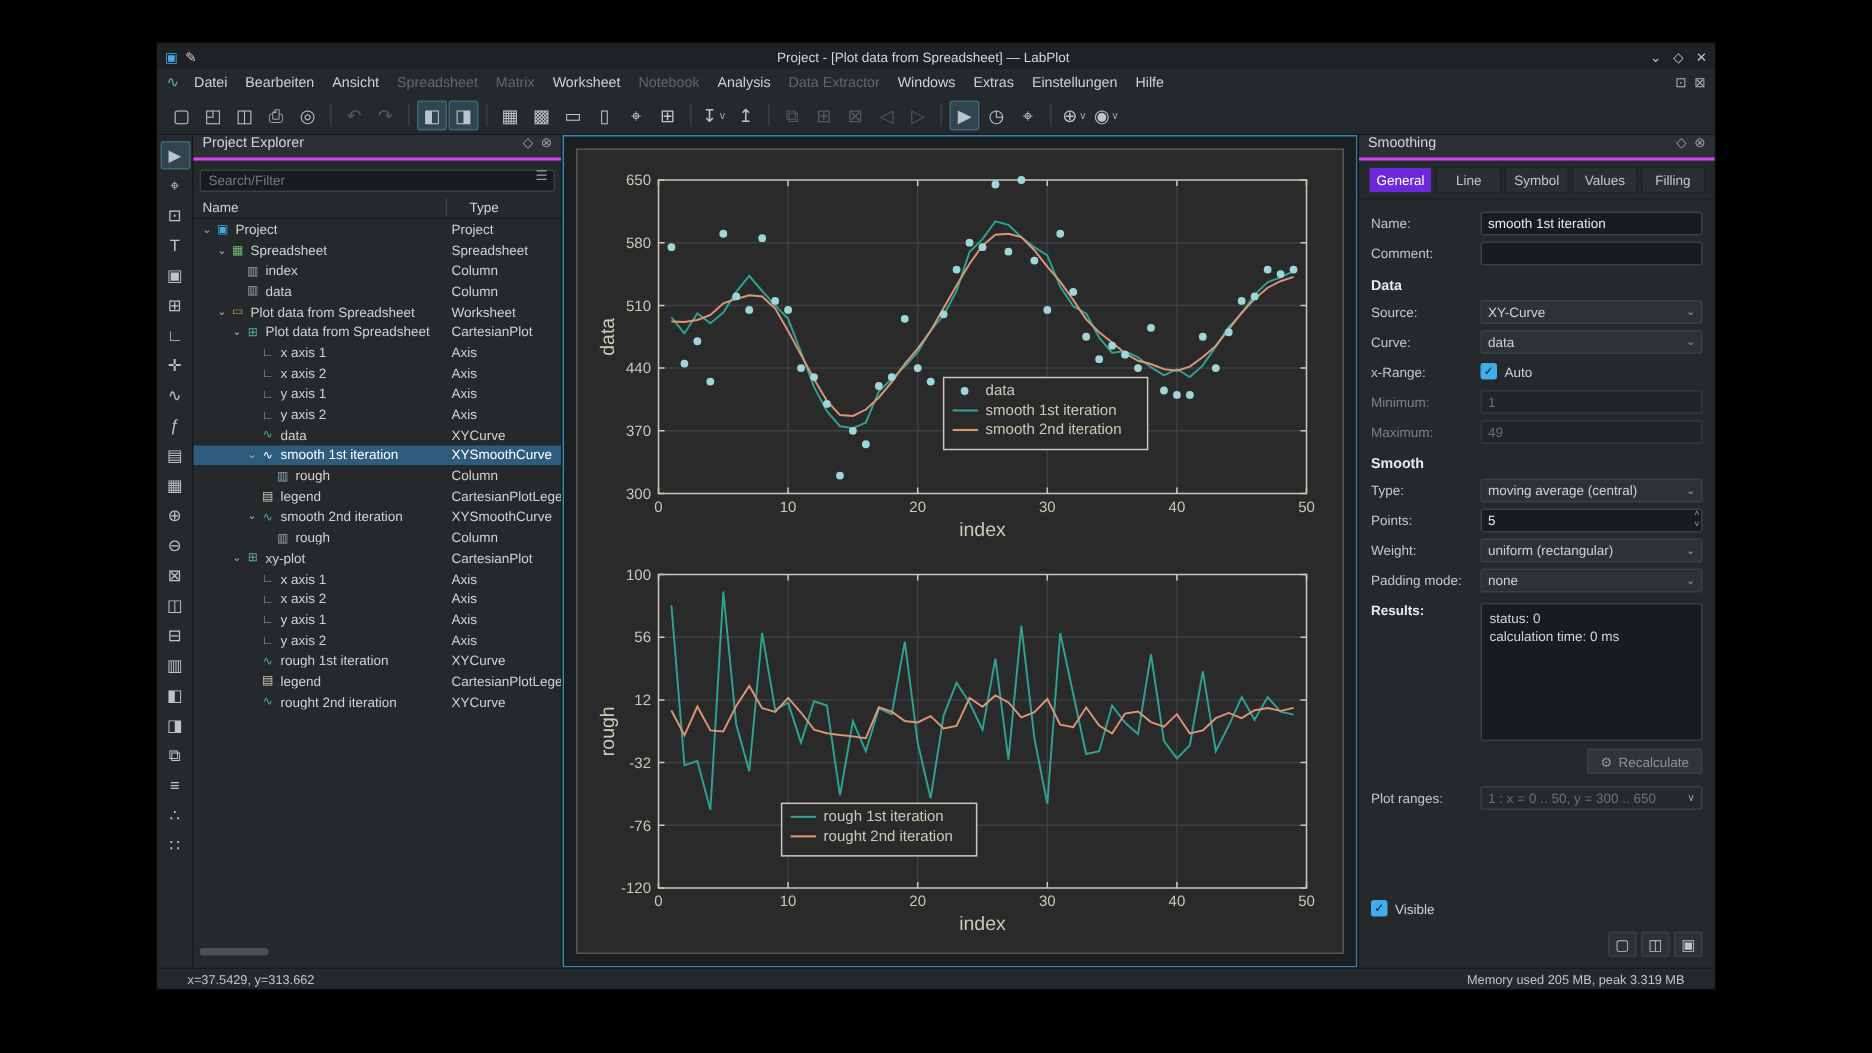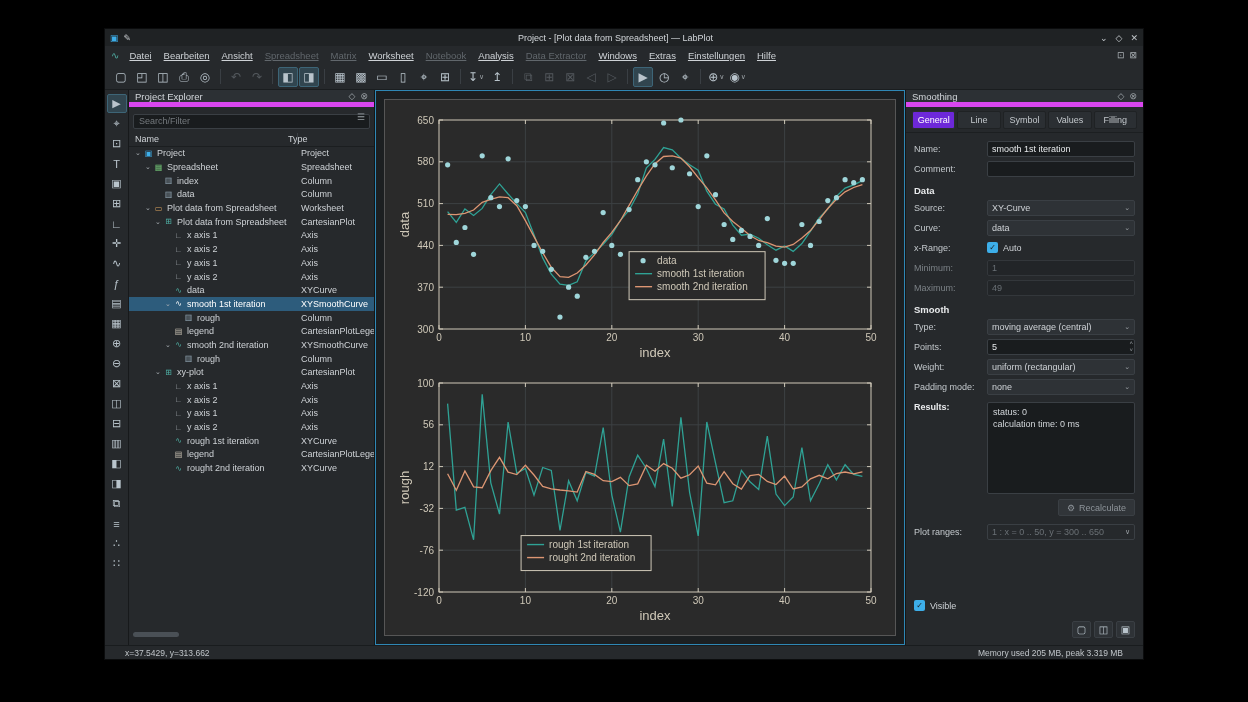--- a/index.html
+++ b/index.html
@@ -16,21 +16,21 @@
   .tb-left .ic { font-size:9px; }
   .app-badge { color:#3daee9; }
   .tb-title { flex:1; text-align:center; color:#d2d6da; }
   .tb-right { display:flex; gap:8px; align-items:center; color:#c0c5c9; }
   .tb-right span { cursor:default; }
 
   
   .menubar { height:18px; display:flex; align-items:center; padding:0 4px; font-size:9.5px;
              color:#ced2d6; background:#26292c; flex:0 0 auto; }
   .menu-appicon { color:#4fb0a5; font-size:10px; margin:0 4px 0 2px; }
-  .menu-item { padding:2px 6px; border-radius:2px; white-space:nowrap;text-decoration:underline; }
+  .menu-item { padding:2px 6px; border-radius:2px; white-space:nowrap; }
   .menu-item.disabled { color:#61676c; }
   .menu-right { margin-left:auto; display:flex; gap:5px; color:#aab0b5; font-size:9px; padding-right:2px; }
 
   
   .toolbar { height:26px; display:flex; align-items:center; padding:0 6px; gap:1px;
              background:#26292c; border-bottom:1px solid #1a1d1f; flex:0 0 auto; }
   .tb-btn { min-width:20px; height:20px; display:flex; align-items:center; justify-content:center;
             color:#b9c4cc; font-size:12px; border:1px solid transparent; border-radius:2px; padding:0 1px; }
   .tb-btn.disabled { color:#54595e; }
   .tb-btn.active { background:#31454f; border-color:#3d6577; }
@@ -42,31 +42,31 @@
 
   .toolstrip { width:24px; background:#26292c; border-right:1px solid #17191b; display:flex;
                flex-direction:column; align-items:center; padding-top:4px; gap:1px; overflow:hidden; flex:0 0 auto; }
   .ts-btn { width:20px; height:19px; display:flex; align-items:center; justify-content:center;
             color:#b9c4cc; font-size:11px; border:1px solid transparent; border-radius:2px; }
   .ts-btn.active { background:#31454f; border-color:#3d6577; }
 
   
   .explorer { width:246px; background:#26292c; border-right:1px solid #141617; display:flex;
               flex-direction:column; flex:0 0 auto; min-height:0; }
-  .panel-header { height:17px; display:flex; align-items:center; padding:0 6px; font-size:9.5px;
-                  color:#d2d6da; background:#2c3034; border-bottom:5px solid #d946ef; flex:0 0 auto; }
+  .panel-header { height:17px; display:flex; padding:0 6px; font-size:9.5px;
+                  color:#d2d6da; background:#2c3034; border-bottom:2px solid #d946ef; flex:0 0 auto; }
   .panel-btns { margin-left:auto; display:flex; gap:5px; color:#9aa0a5; font-size:9px; }
   .search-row { margin:3px 4px; position:relative; flex:0 0 auto; }
   .search-input { width:100%; height:15px; background:#191c1e; border:1px solid #3a3f44; border-radius:2px;
                   color:#d2d6da; font-size:9px; padding:0 18px 0 5px; outline:none; }
   .search-input::placeholder { color:#74797d; }
   .filter-icon { position:absolute; right:5px; top:2px; color:#9aa0a5; font-size:9px; }
   .tree-header { height:15px; position:relative; font-size:9px; color:#cfd3d7; border-bottom:1px solid #1b1e20;
                  display:flex; align-items:center; padding-left:6px; flex:0 0 auto; }
-  .tree-header .type-col { position:absolute; left:159px; }
+  .tree-header .type-col { position:absolute; left:184px; }
   .tree-header::after { content:""; position:absolute; left:168px; top:1px; bottom:1px; width:1px; background:#3a3f44; }
   .tree { flex:1; overflow:hidden; font-size:9px; color:#ced2d6; }
   .trow { height:13.7px; display:flex; align-items:center; position:relative; white-space:nowrap; }
   .trow.selected { background:#2d5c7c; color:#ffffff; }
   .texp { width:10px; font-size:7px; color:#aab0b5; text-align:center; flex:0 0 auto; }
   .ticon { width:11px; font-size:8px; text-align:center; margin-right:3px; flex:0 0 auto; }
   .tname { overflow:hidden; }
   .ttype { position:absolute; left:172px; }
   .hscroll { height:9px; margin:2px 4px 4px; flex:0 0 auto; }
   .hthumb { width:46px; height:5px; background:#4a5056; border-radius:3px; }

